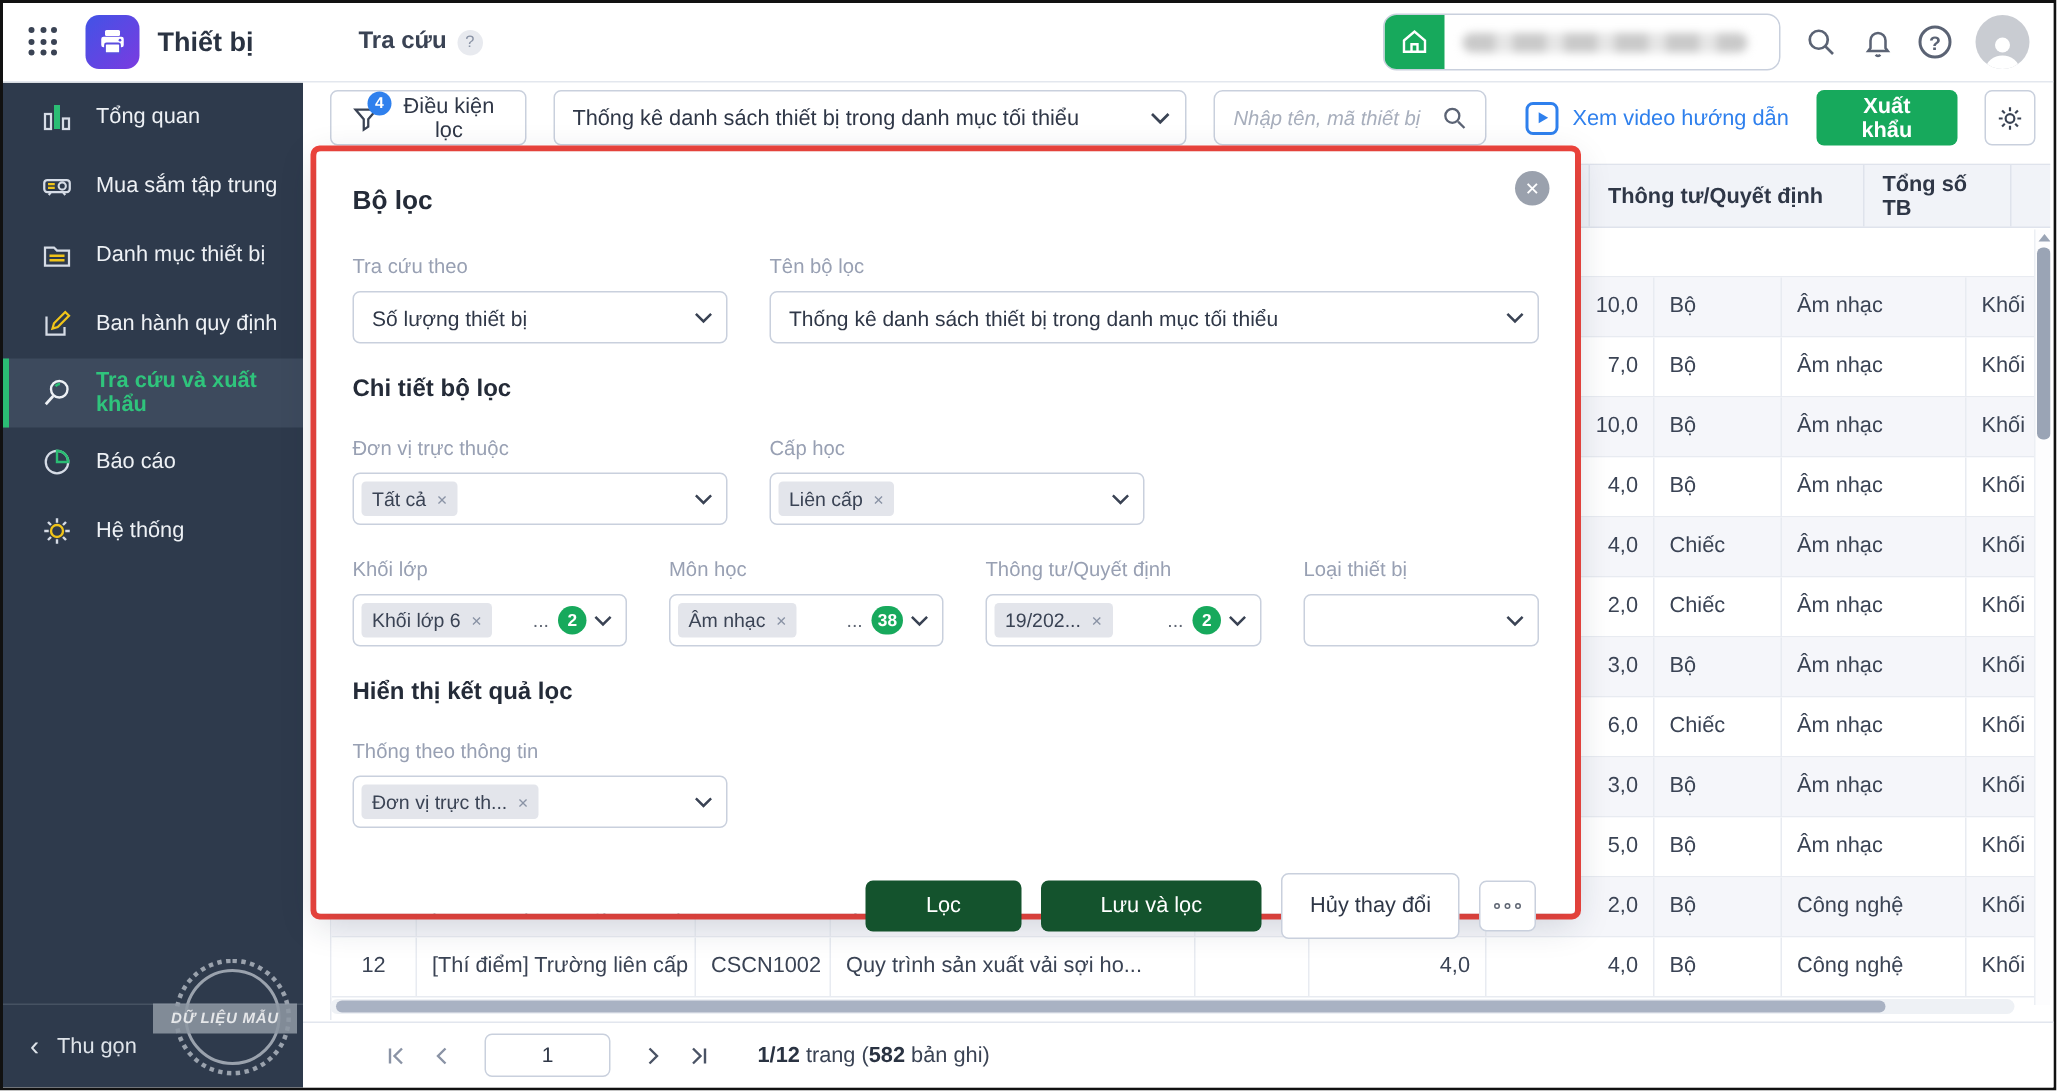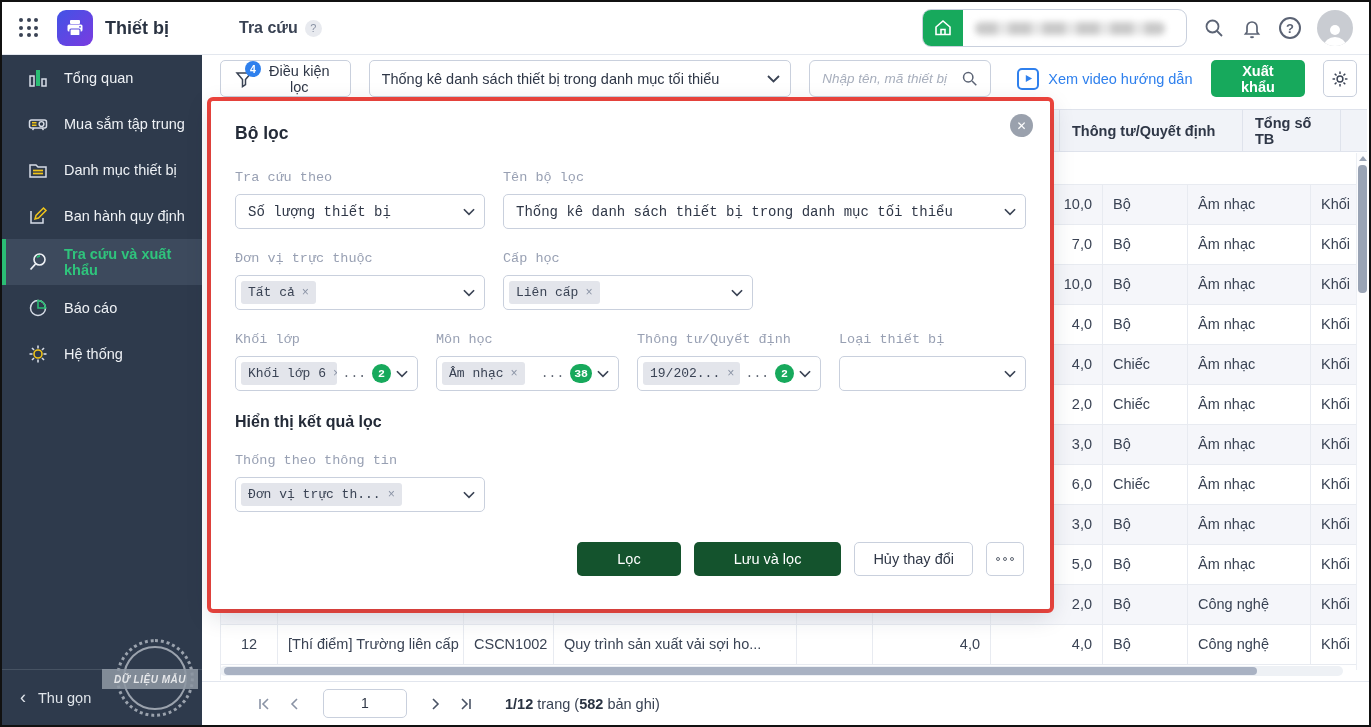--- a/index.html
+++ b/index.html
@@ -81,33 +81,33 @@
   .pg-ic.dark { color:#4a5365; }
   .page-box { width:84px; height:29px; border:1px solid #c9d0dd; border-radius:5px; text-align:center; line-height:27px; font-size:14px; color:#2f3747; margin:0 6px; }
   .pg-text b { color:#2a3342; }
 
   
   .annotation { position:absolute; left:205px; top:95px; width:847px; height:516px; border:4px solid #f0443c; border-radius:6px; z-index:40; }
   .modal { position:absolute; inset:0; background:#fff; border-radius:3px; box-shadow:0 6px 24px rgba(30,40,60,.18); padding:22px 24px 0 24px; }
   .modal h1 { font-size:17.5px; color:#242b38; margin-bottom:26px; }
   .close-btn { position:absolute; top:13px; right:17px; width:23px; height:23px; border-radius:50%; background:#9aa1ad; color:#fff; font-size:12px; display:flex; align-items:center; justify-content:center; cursor:pointer; }
   .f-label { font-size:13.5px; color:#98a0b3; margin-bottom:9px; }
-  .f-row { display:flex; gap:18px; margin-bottom:22px;font-family:Liberation Mono, monospace; }
+  .f-row { display:flex; gap:28px; margin-bottom:22px; }
   .f-col { display:flex; flex-direction:column; }
   .m-select { border:1px solid #c9d0dd; border-radius:5px; height:35px; background:#fff; display:flex; align-items:center; gap:6px; padding:0 26px 0 5px; position:relative; cursor:pointer; font-size:14px; color:#2f3747; }
   .m-select .chev { position:absolute; right:9px; top:50%; transform:translateY(-50%); display:flex; }
   .m-select .plain { padding-left:7px; }
   .chip { background:#e3e5eb; border-radius:3px; padding:4px 7px; font-size:13px; color:#3a4354; display:flex; align-items:center; gap:7px; white-space:nowrap; overflow:hidden; }
   .chip .x { color:#8a93a5; font-size:12px; cursor:pointer; }
   .more-dots { color:#5f6673; font-size:13px; margin-left:auto; }
   .g-badge { min-width:19px; height:19px; border-radius:10px; background:#17a95c; color:#fff; font-size:11.5px; font-weight:bold; display:flex; align-items:center; justify-content:center; padding:0 4px; flex:none; }
   .section-h { font-size:16px; font-weight:bold; color:#242b38; margin:4px 0 22px; }
   .modal-btns { display:flex; justify-content:flex-end; align-items:center; gap:13px; margin-top:4px; padding-right:2px; }
   .btn-green-sm { background:#14532d; color:#fff; font-weight:normal; font-size:14.5px; border:none; border-radius:5px; height:34px; padding:0 40px; cursor:pointer; }
-  .btn-cancel { background:#fff; color:#2f3747; font-size:14.5px; border:1px solid #c9d0dd; border-radius:5px; height:34px; padding:0 18px; cursor:pointer; }
+  .btn-cancel { background:#fff; color:#2f3747; font-size:14.5px; border:1px solid #c9d0dd; border-radius:5px; height:44px; padding:0 18px; cursor:pointer; }
   .btn-dots { background:#fff; border:1px solid #c9d0dd; border-radius:5px; height:34px; width:38px; cursor:pointer; display:flex; align-items:center; justify-content:center; gap:3px; }
   .btn-dots i { width:4px; height:4px; border:1px solid #5f6673; border-radius:50%; }
 
   .w250 { width:250px; } .w183 { width:183px; } .w184 { width:184px; } .flex1 { flex:1; }
 </style>
 </head>
 <body>
 
 <div id="frame">
 
@@ -537,20 +537,21 @@
             <span class="plain">Thống kê danh sách thiết bị trong danh mục tối thiểu</span>
             <span class="chev">
                 <svg width="12" height="8" viewBox="0 0 13 8" fill="none" stroke="#3a4354" stroke-width="1.8">
                   <path d="M1 1 L6.5 6.5 L12 1"></path>
                 </svg>
               </span>
           </div>
         </div>
       </div>
 
+      <div class="section-h">Chi tiết bộ lọc</div>
 
       <div class="f-row">
         <div class="f-col w250">
           <div class="f-label">Đơn vị trực thuộc</div>
           <div class="m-select">
             <span class="chip">
                 <span>Tất cả</span>
                 <span class="x">×</span>
               </span>
             <span class="chev">

